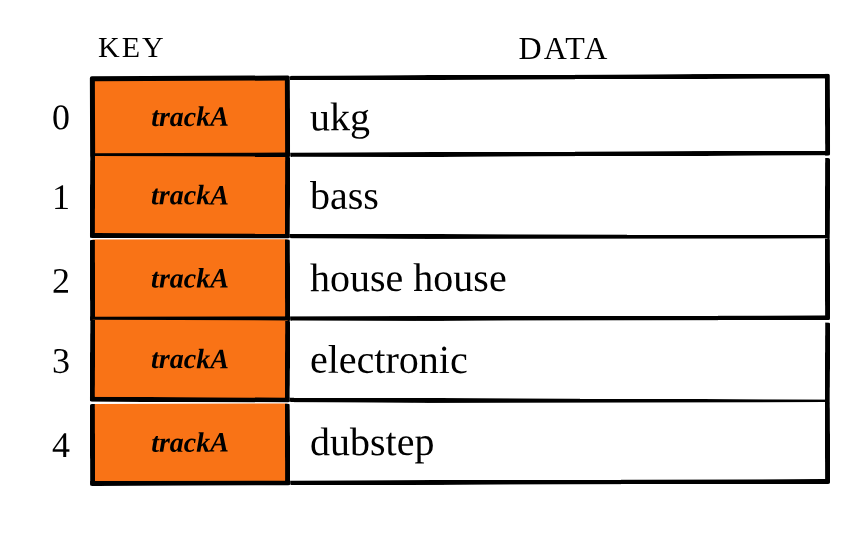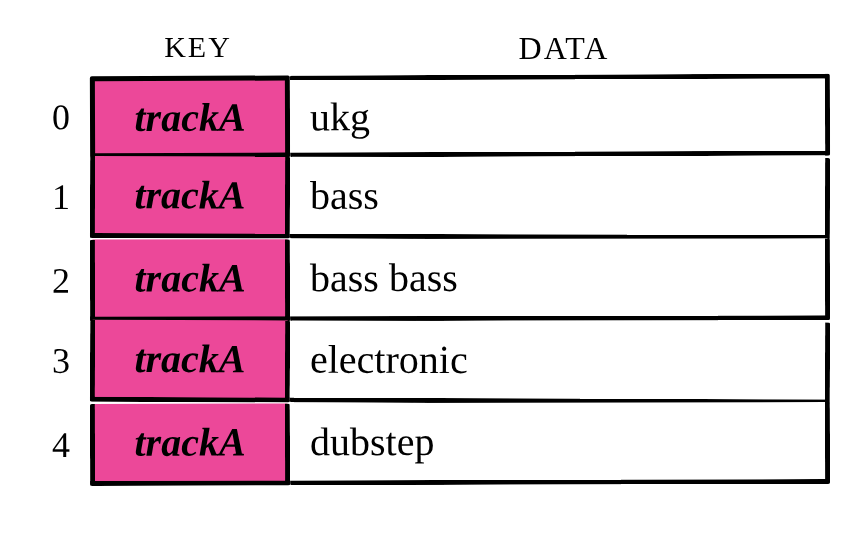--- a/index.html
+++ b/index.html
@@ -17,21 +17,20 @@
     top: 30px;
     width: 790px;
   }
   .headers {
     display: flex;
     margin-left: 58px;
     margin-bottom: 8px;
   }
   .hdr-key {
     width: 200px;
-    text-align: center;
     font-size: 30px;
     letter-spacing: 2px;
     color: #000;
   }
   .hdr-data {
     flex: 1;
     text-align: center;
     font-size: 32px;
     letter-spacing: 2px;
     color: #000;
@@ -48,26 +47,26 @@
     width: 50px;
     display: flex;
     align-items: center;
     justify-content: center;
     font-size: 36px;
     color: #000;
     padding-right: 8px;
   }
   .key-cell {
     width: 200px;
-    background: #ec4899;
+    background: #f97316;
     border: 5px solid #000;
     display: flex;
     align-items: center;
     justify-content: center;
-    font-size: 40px;
+    font-size: 28px;
     font-style: italic;
     font-weight: bold;
     color: #000;
     border-radius: 2px;
   }
   .data-cell {
     flex: 1;
     border: 5px solid #000;
     border-left: none;
     display: flex;
@@ -102,21 +101,21 @@
       <div class="data-cell">ukg</div>
     </div>
     <div class="row">
       <div class="idx">1</div>
       <div class="key-cell">trackA</div>
       <div class="data-cell">bass</div>
     </div>
     <div class="row">
       <div class="idx">2</div>
       <div class="key-cell">trackA</div>
-      <div class="data-cell">bass bass</div>
+      <div class="data-cell">house house</div>
     </div>
     <div class="row">
       <div class="idx">3</div>
       <div class="key-cell">trackA</div>
       <div class="data-cell">electronic</div>
     </div>
     <div class="row">
       <div class="idx">4</div>
       <div class="key-cell">trackA</div>
       <div class="data-cell">dubstep</div>

